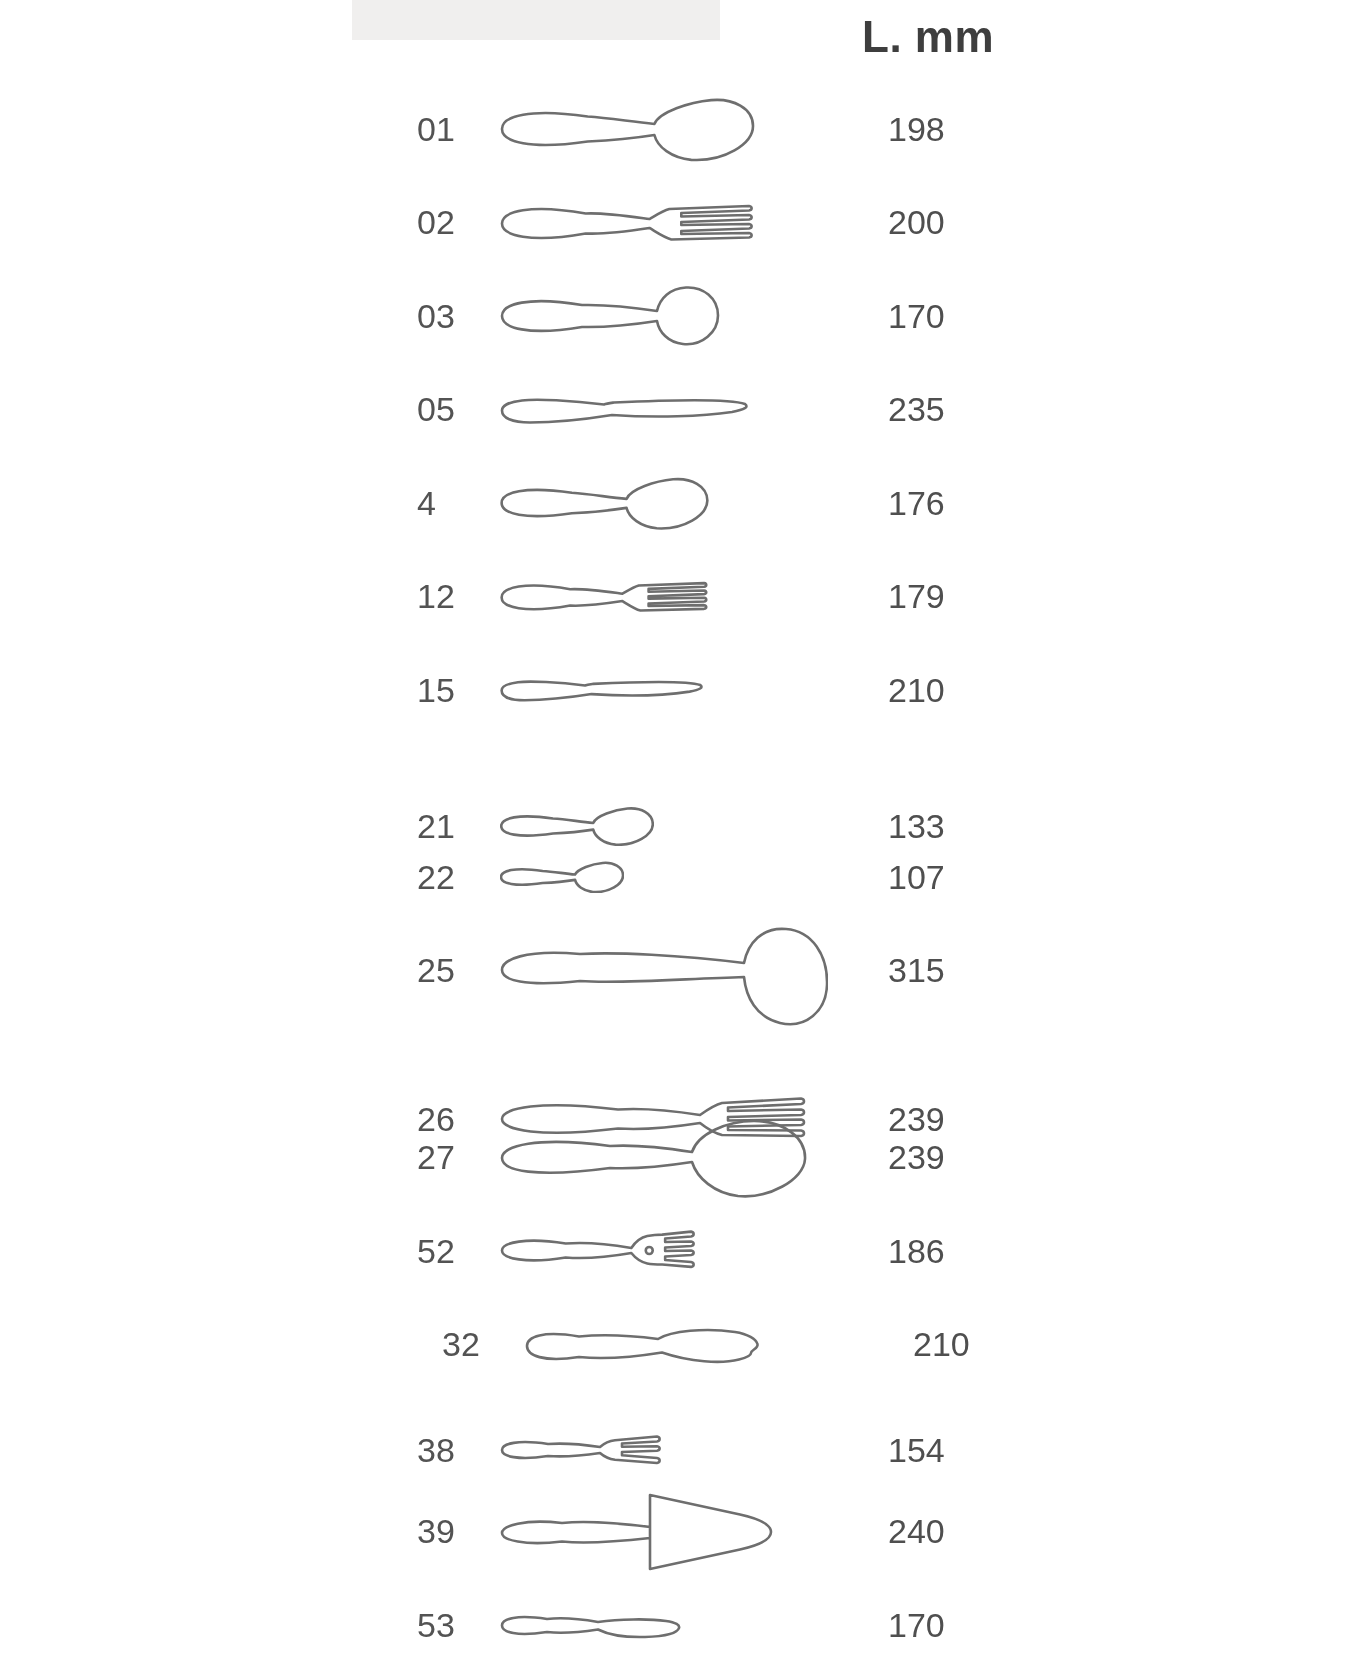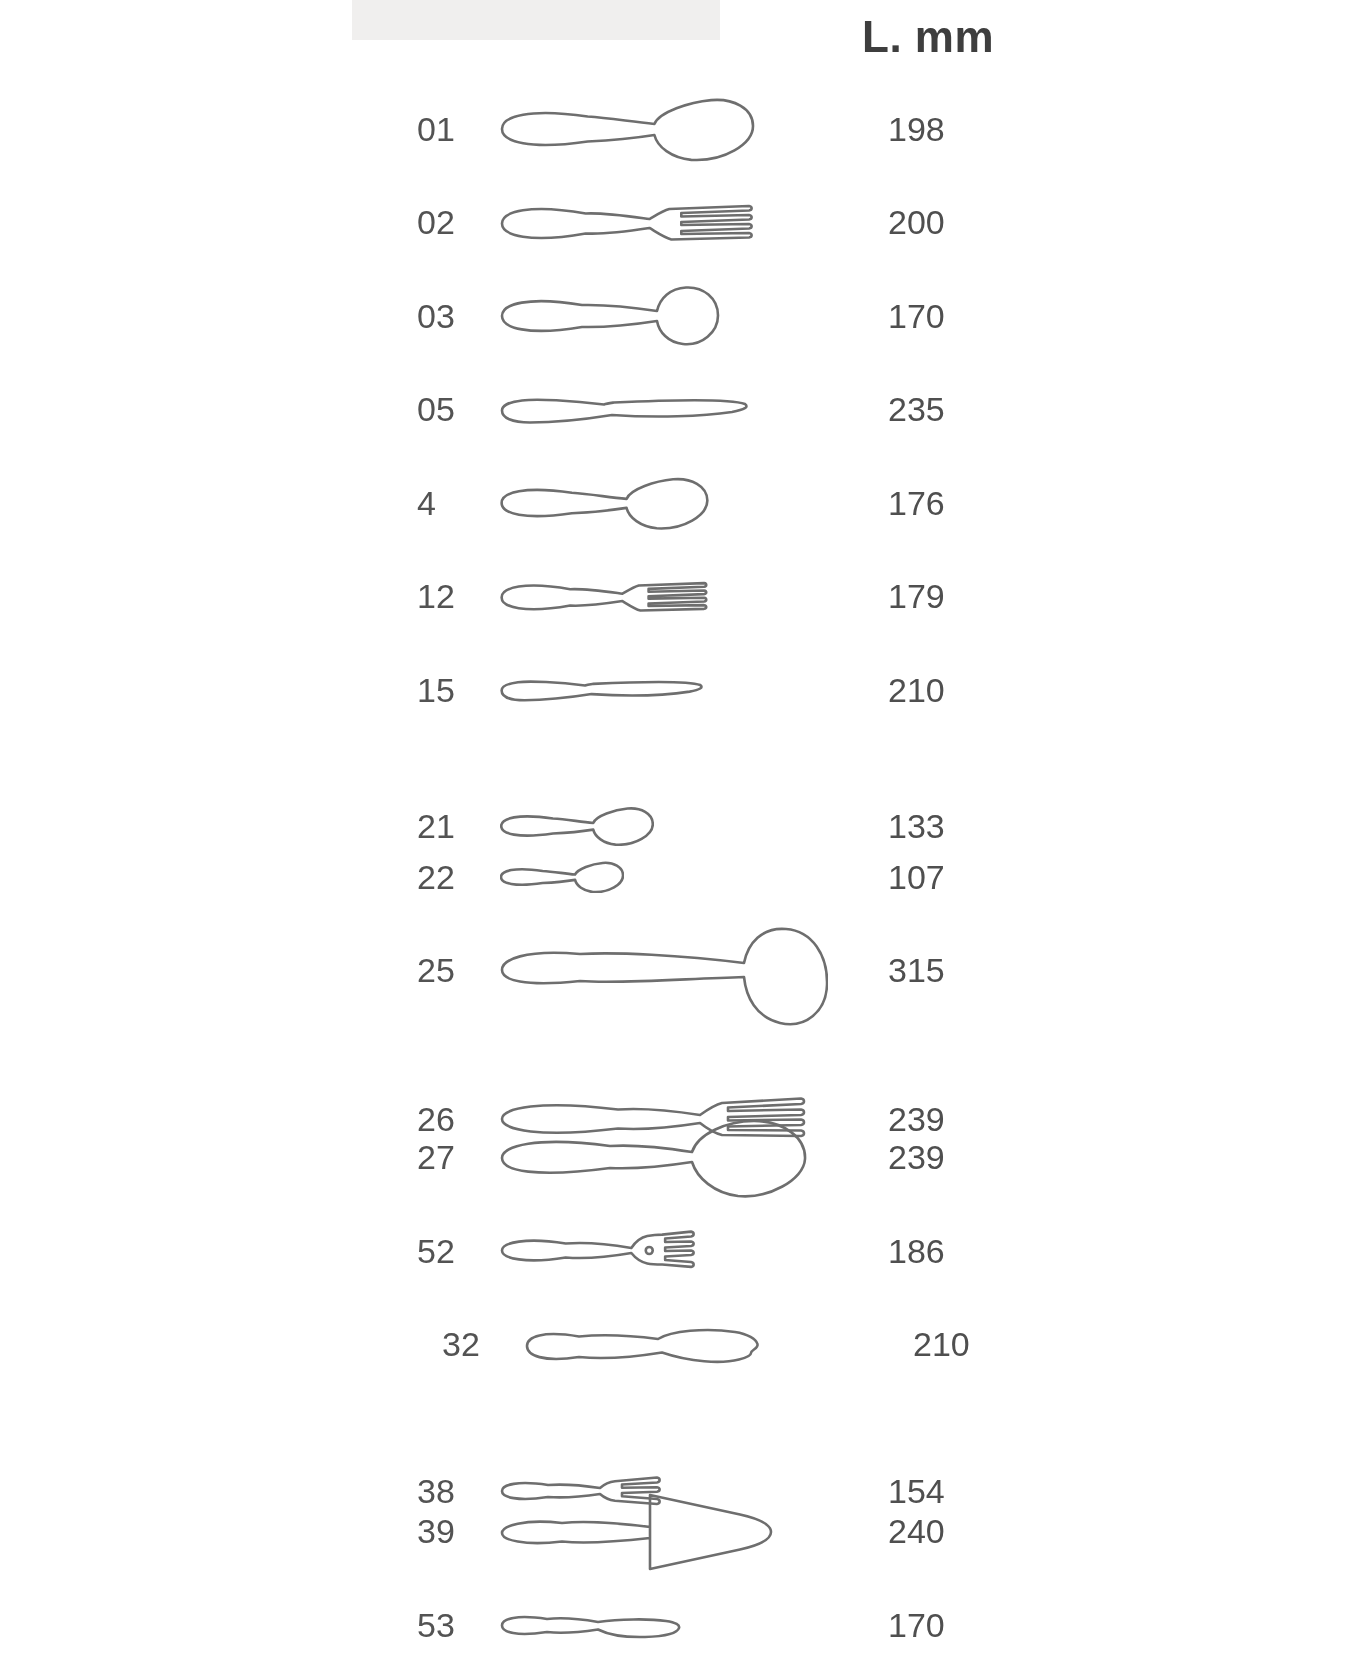--- a/index.html
+++ b/index.html
@@ -201,21 +201,21 @@
   </div>
     <div class="row" style="top: 1297.5px; margin-left: 25px;">
     <span class="code">32</span>
     <span class="art">
         <svg width="237" height="46">
           <use href="#sym-fish-knife" xlink:href="#sym-fish-knife"></use>
         </svg>
       </span>
     <span class="value">210</span>
   </div>
-    <div class="row" style="top: 1444px; padding-left: 12px;">
+    <div class="row" style="top: 1403px; padding-left: 12px;">
     <span class="code">38</span>
     <span class="art">
         <svg width="162" height="36">
           <use href="#sym-cocktail-fork" xlink:href="#sym-cocktail-fork"></use>
         </svg>
       </span>
     <span class="value">154</span>
   </div>
     <div class="row" style="top: 1484.5px;">
     <span class="code">39</span>

